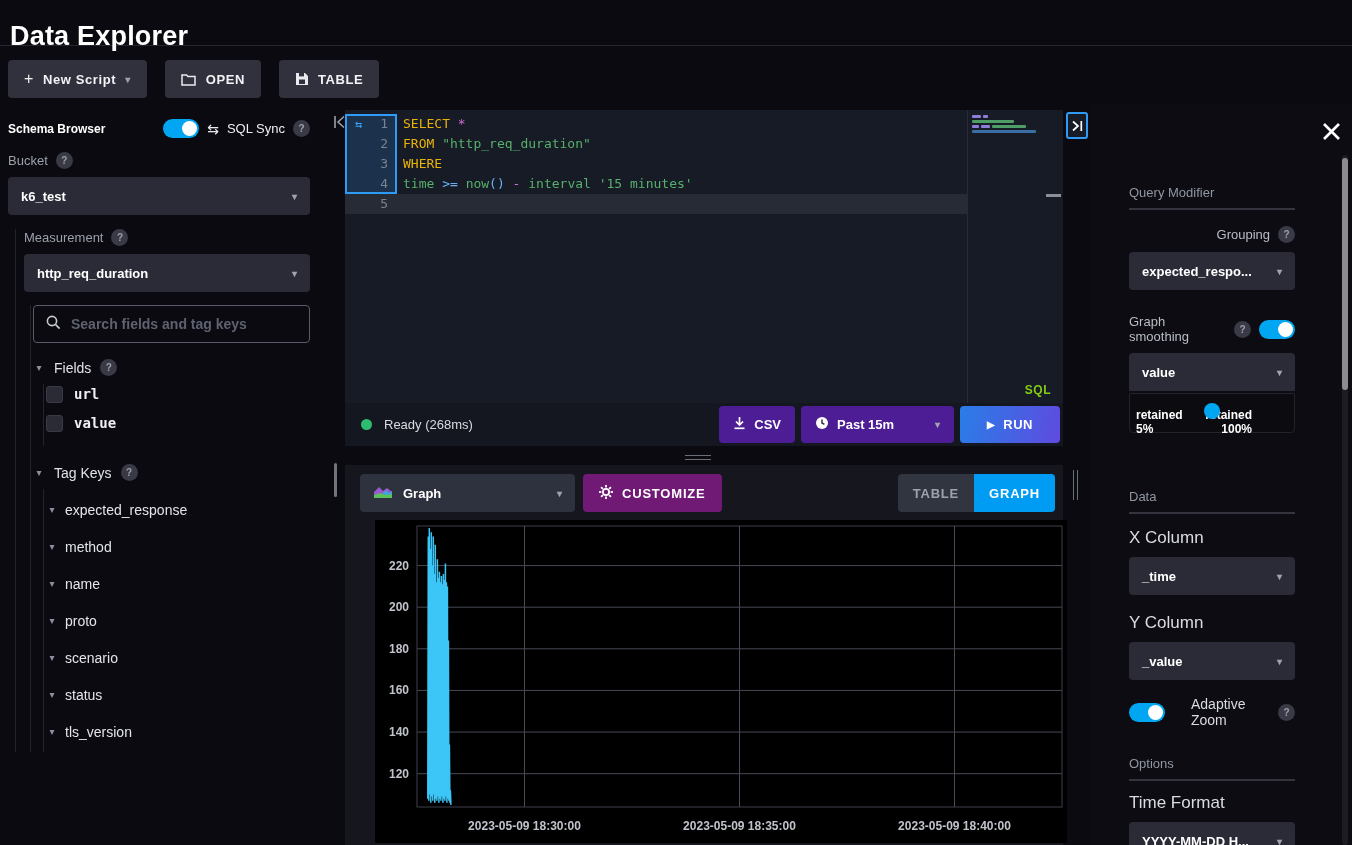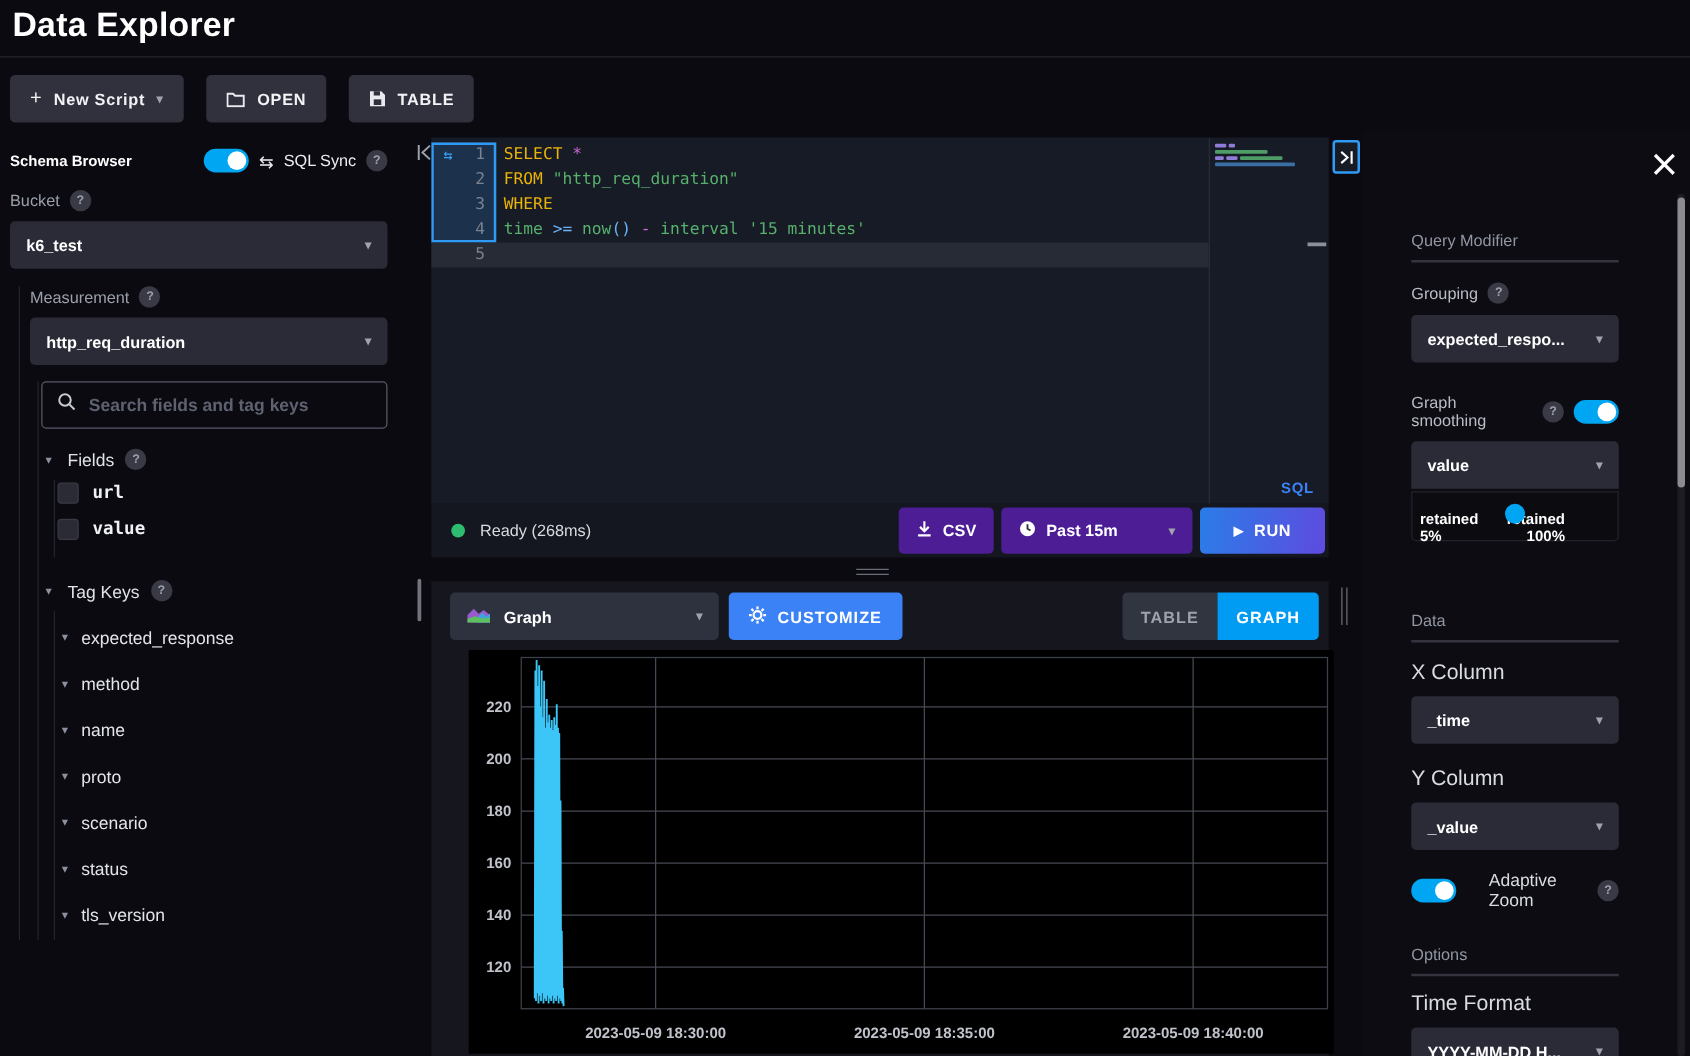--- a/index.html
+++ b/index.html
@@ -2,21 +2,21 @@
 <html><head>
 <meta charset="utf-8">
 <style>
   * { margin:0; padding:0; box-sizing:border-box; }
   html,body { width:1352px; height:845px; background:#0a0a10; overflow:hidden;
               font-family:"Liberation Sans", sans-serif; color:#e3e5e9; }
   .app { position:relative; width:1352px; height:845px; }
 
   
   .app-header { position:absolute; left:0; top:0; width:1352px; height:46px;
-                border-bottom:1px solid #26262f; padding:5px 0 0 10px; }
+                border-bottom:1px solid #26262f; padding:21px 0 0 10px; }
   .app-header h1 { font-size:27px; font-weight:bold; color:#fff; letter-spacing:.2px; }
 
   .toolbar { position:absolute; left:0; top:46px; width:1352px; height:59px; padding:14px 0 0 8px;
              display:flex; gap:18px; }
   .btn { display:inline-flex; align-items:center; gap:9px; background:#31313e; border:none;
          border-radius:4px; height:38px; padding:0 16px; color:#f2f3f5; font-weight:bold;
          font-size:13px; letter-spacing:.6px; cursor:pointer; font-family:inherit; }
   .btn .plus { font-size:16px; font-weight:normal; }
   .caret { color:#9ea3ae; font-size:10px; }
   .btn svg { display:block; }
@@ -74,21 +74,21 @@
   .cell-code { padding-left:6px; white-space:pre; }
   .row-current { background:#262b36; }
   .tk-kw  { color:#eab308; }
   .tk-str { color:#57b06c; }
   .tk-op  { color:#68b2f5; }
   .tk-op2 { color:#cf6bd6; }
   .tk-pl  { color:#c9ccd4; }
   .minimap { position:absolute; right:0; top:0; width:96px; bottom:0; border-left:1px solid #272c38; }
   .minimap i { position:absolute; height:3px; border-radius:1px; }
   .mini-dash { position:absolute; right:2px; top:84px; width:15px; height:3px; background:#8a8f98; }
-  .lang-badge { position:absolute; right:12px; bottom:6px; color:#3b82f6; font-weight:bold;
+  .lang-badge { position:absolute; right:12px; bottom:6px; color:#84cc16; font-weight:bold;
                 font-size:12px; letter-spacing:.5px; }
 
   .statusbar { position:absolute; left:15px; top:298px; width:718px; height:43px; background:#14171f;
                display:flex; align-items:center; padding:0 3px 0 16px; }
   .status-dot { width:11px; height:11px; border-radius:50%; background:#2ebd70; margin-right:12px; }
   .status-text { font-size:13px; color:#d8dbe0; margin-right:auto; }
   .sb-btn { display:inline-flex; align-items:center; gap:8px; background:#4c1d95; border:none;
             border-radius:4px; height:37px; padding:0 14px; color:#fff; font-weight:bold;
             font-size:13px; cursor:pointer; margin-left:6px; font-family:inherit; }
   .time-btn { width:153px; justify-content:space-between; }
@@ -99,21 +99,21 @@
   .h-divider { position:absolute; left:0; top:341px; width:735px; height:22px; cursor:row-resize; }
   .h-grip { position:absolute; left:50%; top:9px; width:26px; height:1px; background:#6a6e78;
             box-shadow:0 4px 0 #6a6e78; transform:translateX(-50%); }
 
   .graph-panel { position:absolute; left:15px; top:360px; width:718px; bottom:0; background:#16161e; }
   .gp-header { position:absolute; left:15px; right:8px; top:9px; height:38px; display:flex; }
   .gd-dd { width:215px; height:38px; background:#2e323e; border-radius:4px; display:flex;
            align-items:center; gap:10px; padding:0 13px; font-size:13px; font-weight:bold;
            color:#fff; cursor:pointer; }
   .gd-dd .caret { margin-left:auto; }
-  .customize-btn { margin-left:8px; height:38px; background:#3b82f6; border:none; border-radius:4px;
+  .customize-btn { margin-left:8px; height:38px; background:#701a75; border:none; border-radius:4px;
                    color:#fff; font-weight:bold; font-size:13px; letter-spacing:.8px; padding:0 16px;
                    display:inline-flex; align-items:center; gap:9px; cursor:pointer; font-family:inherit; }
   .seg { margin-left:auto; display:flex; }
   .seg button { height:38px; border:none; font-weight:bold; font-size:13px; letter-spacing:.8px;
                 padding:0 15px; cursor:pointer; font-family:inherit; }
   .seg .table-btn { background:#31353f; color:#9da2ab; border-radius:4px 0 0 4px; }
   .seg .graph-btn { background:#009cf4; color:#fff; border-radius:0 4px 4px 0; }
   .chart-box { position:absolute; left:30px; top:55px; width:692px; height:323px; background:#000; }
 
   
@@ -446,21 +446,21 @@
           <line x1="3" y1="3" x2="18" y2="18" stroke="#fff" stroke-width="2.6"></line>
           <line x1="18" y1="3" x2="3" y2="18" stroke="#fff" stroke-width="2.6"></line>
         </svg>
     </span>
     <span class="rp-scroll"></span>
     <span class="rp-thumb"></span>
 
     <div class="rp-content">
       <div class="sec-h" style="margin-bottom:16px;">Query Modifier</div>
 
-      <div class="lbl-row" style="margin-bottom:9px;">
+      <div class="lbl-row" style="margin-bottom:9px;justify-content:flex-end;">
         <span>Grouping</span>
         <span class="help">?</span>
       </div>
       <div class="dd" style="margin-bottom:24px;">
         <span>expected_respo...</span>
         <span class="caret">▾</span>
       </div>
 
       <div class="lbl-row" style="margin-bottom:9px;">
         <span>Graph smoothing</span>

